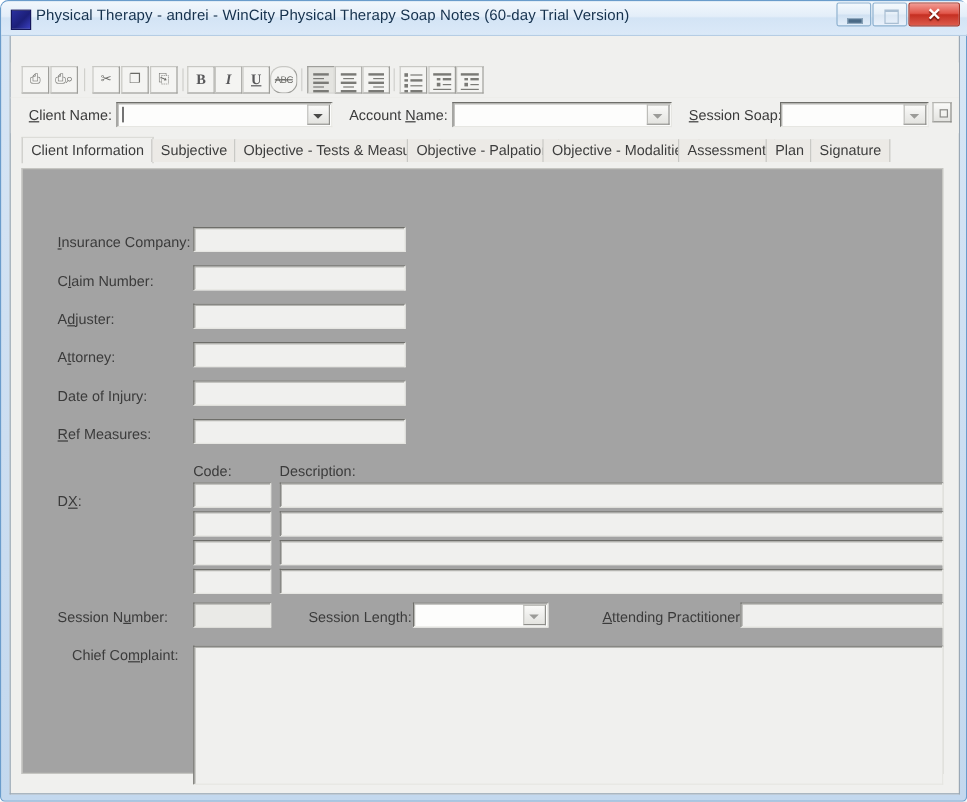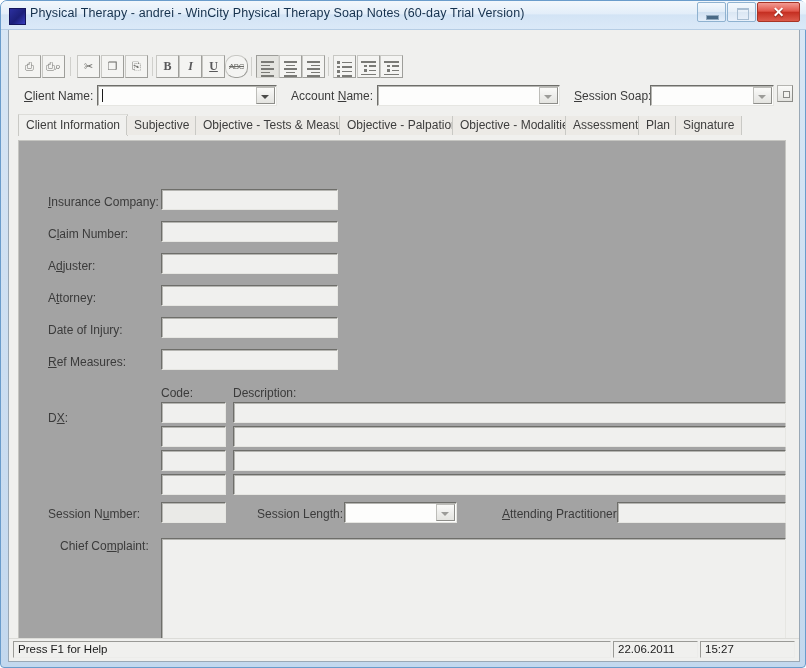--- a/index.html
+++ b/index.html
@@ -526,20 +526,15 @@
       </div>
       <div class="tinput" style="left:598px; top:361px; width:169px; height:21px;"></div>
 
       <div class="fld-label" style="left:29px; top:398px;margin-left:12px;">
         <span>Chief Co</span><u>m</u><span>plaint:</span>
       </div>
       <div class="tinput" style="left:142px; top:397px; width:625px; height:116px;"></div>
 
     </div>
 
-    <div id="statusbar">
-      <div class="sb-pane" style="left:4px; width:598px;">Press F1 for Help</div>
-      <div class="sb-pane" style="left:604px; width:85px;">22.06.2011</div>
-      <div class="sb-pane" style="left:691px; width:95px;">15:27</div>
-    </div>
 
   </div>
 </div>
 
 </body></html>

